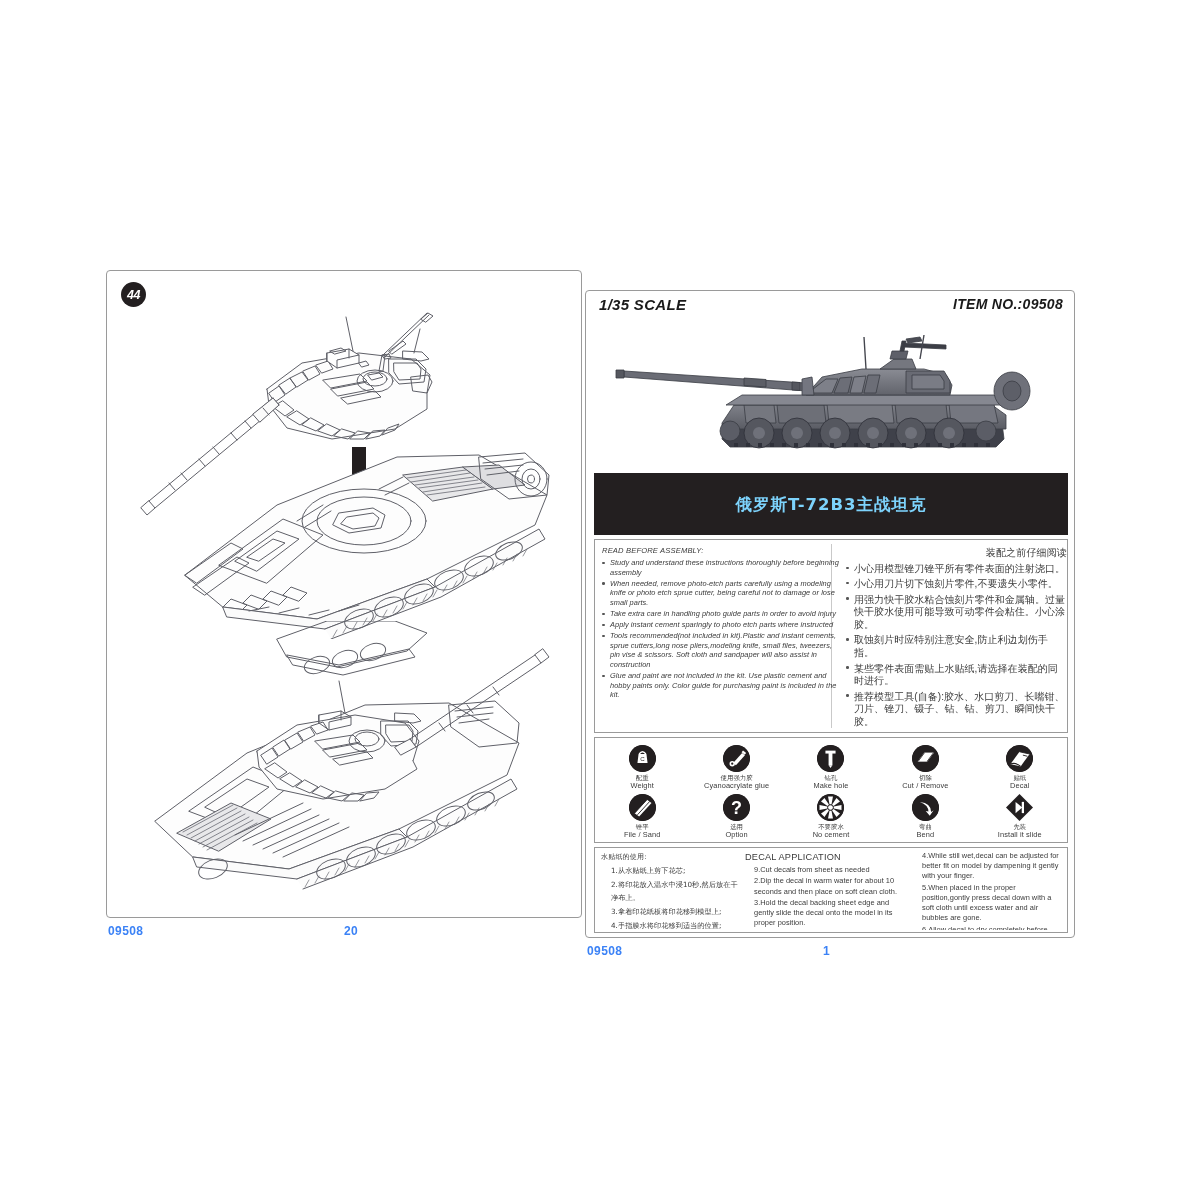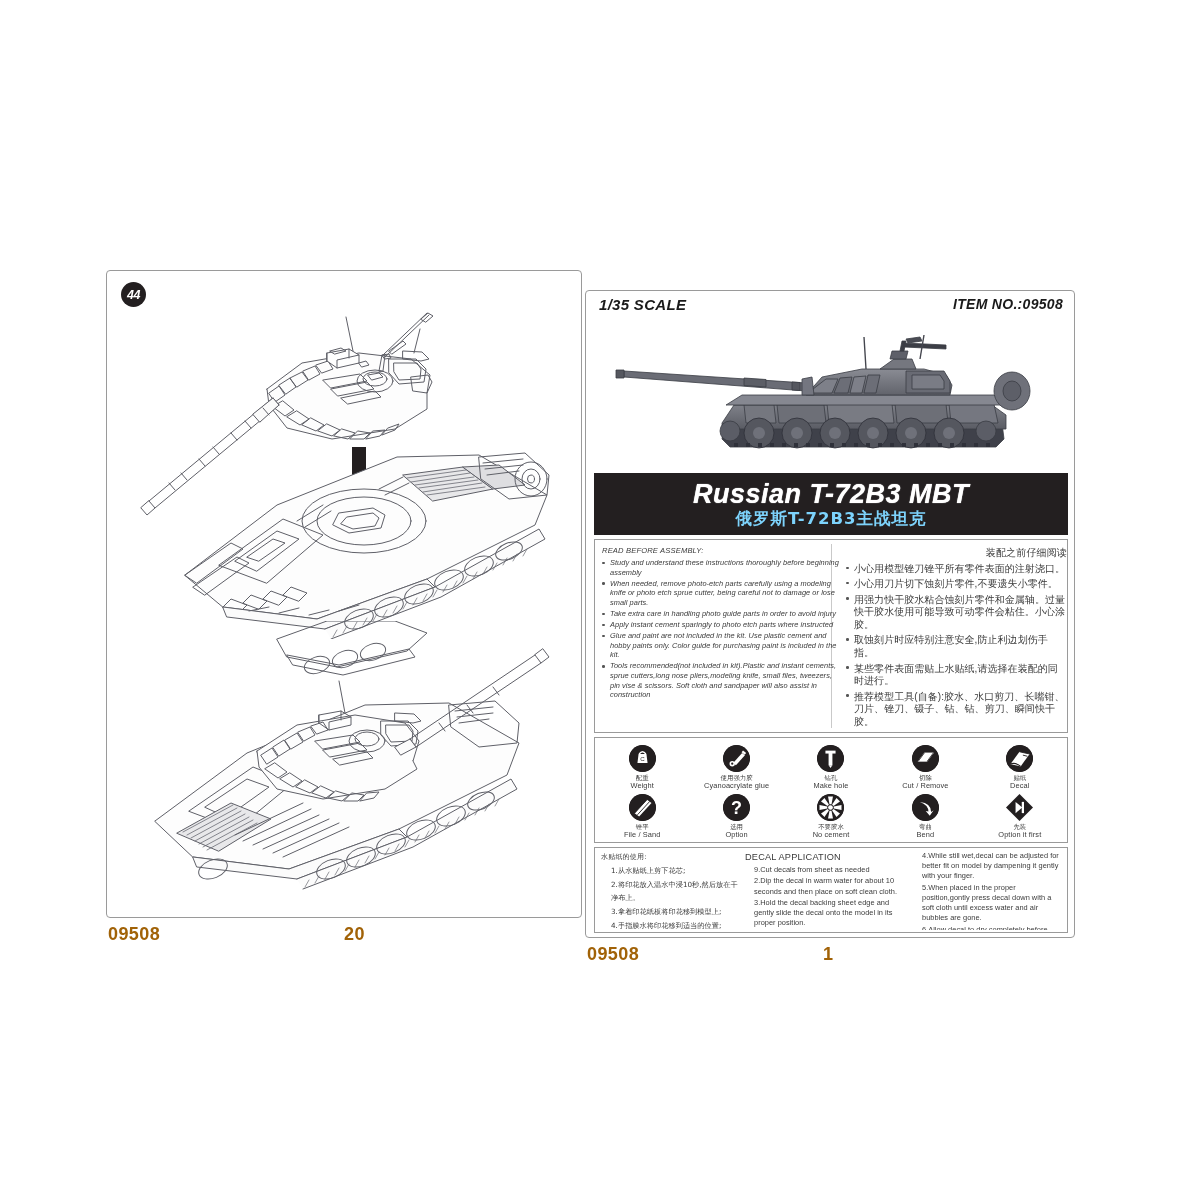--- a/index.html
+++ b/index.html
@@ -23,23 +23,23 @@
   .page-inner{
     position:absolute;
     border:1.5px solid #9a9a9a;
     border-radius:4px;
     box-sizing:border-box;
     background:#fff;
   }
   .page-footer{
     position:absolute;
     height:22px;
-    font-size:18px;
+    font-size:12px;
     font-weight:bold;
-    color:#a16207;
+    color:#3b82f6;
     letter-spacing:0.4px;
   }
   .page-footer .code{position:absolute;left:0;top:0;}
   .page-footer .num{position:absolute;left:236px;top:0;}
 
   
   #left-page{left:106px;top:270px;width:478px;height:690px;}
   #left-page .page-inner{left:0;top:0;width:476px;height:648px;}
 
   .step-badge{
@@ -531,36 +531,35 @@
               <rect x="356" y="124" width="4" height="4"></rect>
                 <rect x="368" y="124" width="4" height="4"></rect>
               <rect x="380" y="124" width="4" height="4"></rect>
                 <rect x="392" y="124" width="4" height="4"></rect>
             </g>
           </g>
         </svg>
       </div>
 
       <div class="title-band">
-        <div class="title-en">Russian T-72B3 MBT</div>
         <div class="title-cn">俄罗斯T-72B3主战坦克</div>
       </div>
 
       <div class="rba-box">
         <div class="col-split"></div>
 
         <div class="rba-col en">
           <div class="rba-head">READ BEFORE ASSEMBLY:</div>
           <ul class="rba-list" id="rba-en">
               <li>Study and understand these instructions thoroughly before beginning assembly</li>
               <li>When needed, remove photo-etch parts carefully using a modeling knife or photo etch sprue cutter, being careful not to damage or lose small parts.</li>
               <li>Take extra care in handling photo guide parts in order to avoid injury</li>
               <li>Apply instant cement sparingly to photo etch parts where instructed</li>
+              <li>Tools recommended(not included in kit).Plastic and instant cements, sprue cutters,long nose pliers,modeling knife, small files, tweezers, pin vise &amp; scissors. Soft cloth and sandpaper will also assist in construction</li>
               <li>Glue and paint are not included in the kit. Use plastic cement and hobby paints only. Color guide for purchasing paint is included in the kit.</li>
-              <li>Tools recommended(not included in kit).Plastic and instant cements, sprue cutters,long nose pliers,modeling knife, small files, tweezers, pin vise &amp; scissors. Soft cloth and sandpaper will also assist in construction</li>
             </ul>
         </div>
 
         <div class="rba-col cn">
           <div class="rba-head cn">装配之前仔细阅读</div>
           <ul class="rba-list cn" id="rba-cn">
               <li>小心用模型锉刀锉平所有零件表面的注射浇口。</li>
               <li>小心用刀片切下蚀刻片零件,不要遗失小零件。</li>
               <li>用强力快干胶水粘合蚀刻片零件和金属轴。过量快干胶水使用可能导致可动零件会粘住。小心涂胶。</li>
               <li>取蚀刻片时应特别注意安全,防止利边划伤手指。</li>
@@ -733,21 +732,21 @@
                 <svg viewBox="0 0 24 24" width="27" height="27">
                   <g>
                     <circle cx="12" cy="12" r="12" fill="none"></circle>
                     <path d="M12 0 L24 12 L12 24 L0 12 z" fill="#231f20"></path>
                     <path d="M8.5 7 L14.5 12 L8.5 17 z" fill="#ffffff"></path>
                     <path d="M15 7 L15 17" stroke="#ffffff" stroke-width="2" fill="none"></path>
                   </g>
                 </svg>
               </div>
               <div class="legend-cn">先装</div>
-              <div class="legend-en">Option it first</div>
+              <div class="legend-en">Install it slide</div>
             </div>
           </div>
       </div>
 
       <div class="decal-box">
         <div class="decal-col c1">
           <div class="decal-title cn">水贴纸的使用:</div>
           <ol class="decal-list cn" id="decal-cn">
               <li>1.从水贴纸上剪下花芯;</li>
               <li>2.将印花放入温水中浸10秒,然后放在干净布上。</li>

